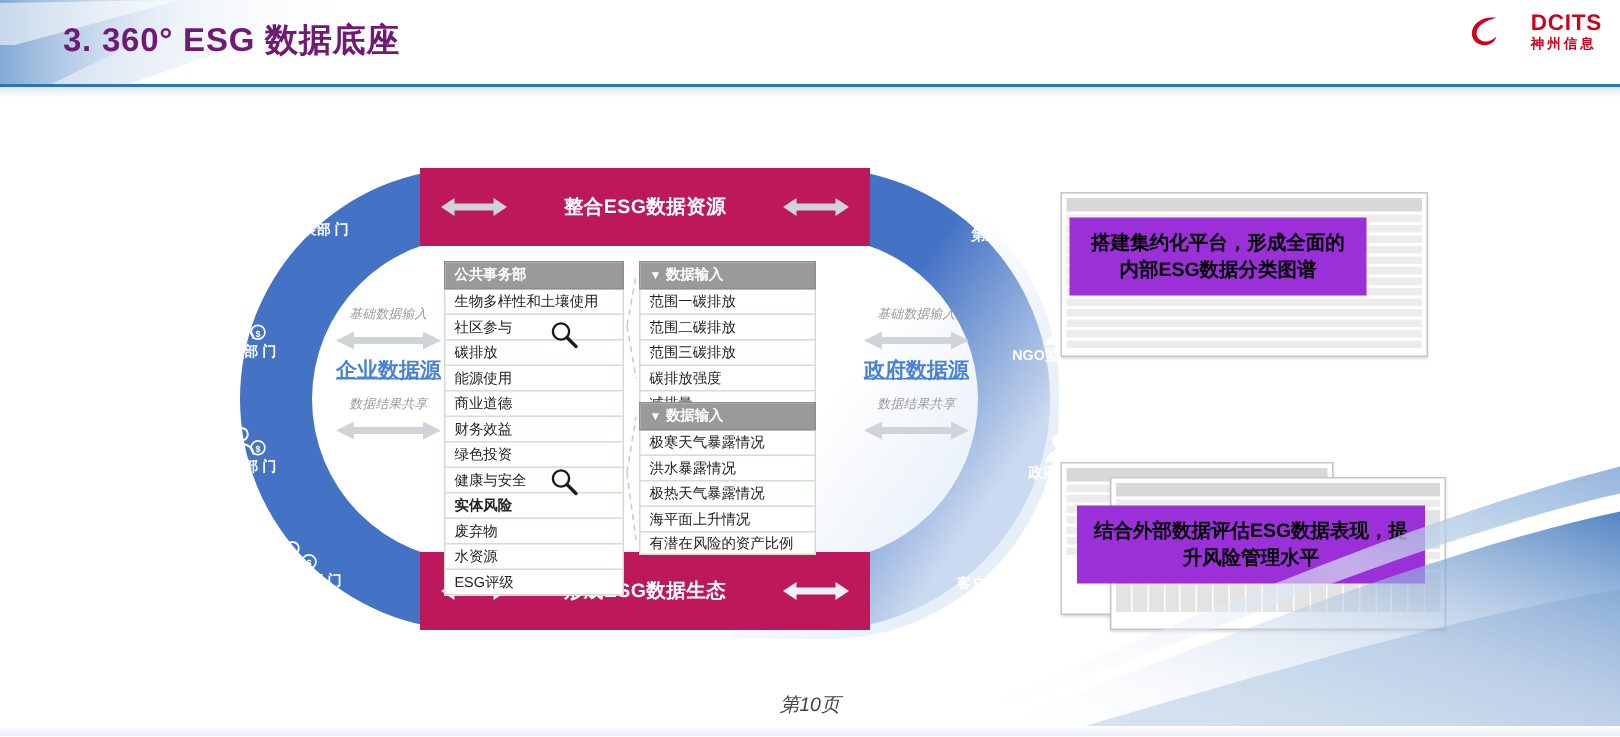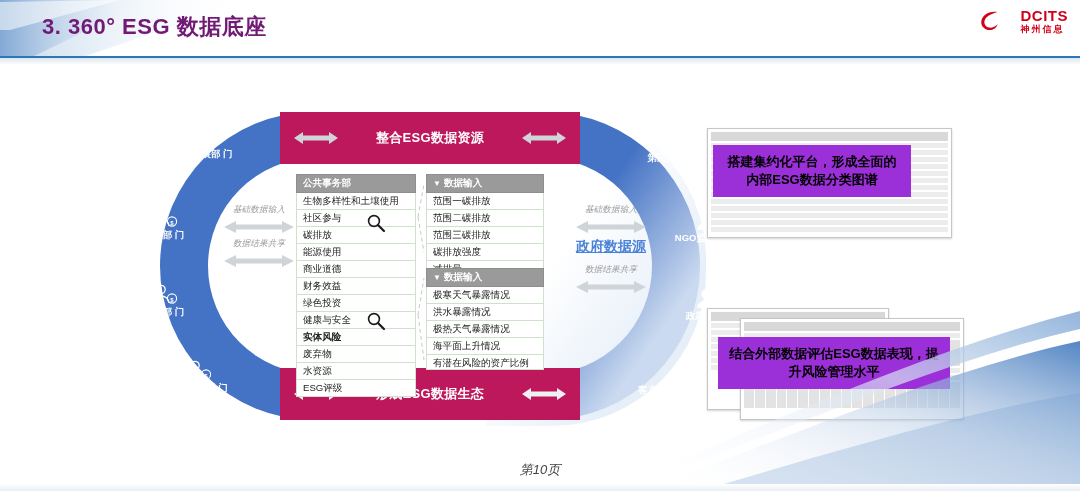--- a/index.html
+++ b/index.html
@@ -284,20 +284,21 @@
       </svg>
       <span>客户官方信息披</span>
       <span class="node-sub">露及估测</span>
     </div>
 
     <div class="srccol srccol-left">
       <div class="src-note">基础数据输入</div>
       <svg class="src-arrow" width="74" height="14" viewBox="0 0 74 14">
         <path d="M2 7 L14 1 L14 4.6 L60 4.6 L60 1 L72 7 L60 13 L60 9.4 L14 9.4 L14 13 Z" fill="#cfd4d8"></path>
       </svg>
+      <div class="src-title">企业数据源</div>
       <div class="src-note">数据结果共享</div>
       <svg class="src-arrow" width="74" height="14" viewBox="0 0 74 14">
         <path d="M2 7 L14 1 L14 4.6 L60 4.6 L60 1 L72 7 L60 13 L60 9.4 L14 9.4 L14 13 Z" fill="#cfd4d8"></path>
       </svg>
     </div>
 
     <div class="srccol srccol-right">
       <div class="src-note">基础数据输入</div>
       <svg class="src-arrow" width="74" height="14" viewBox="0 0 74 14">
         <path d="M2 7 L14 1 L14 4.6 L60 4.6 L60 1 L72 7 L60 13 L60 9.4 L14 9.4 L14 13 Z" fill="#cfd4d8"></path>

